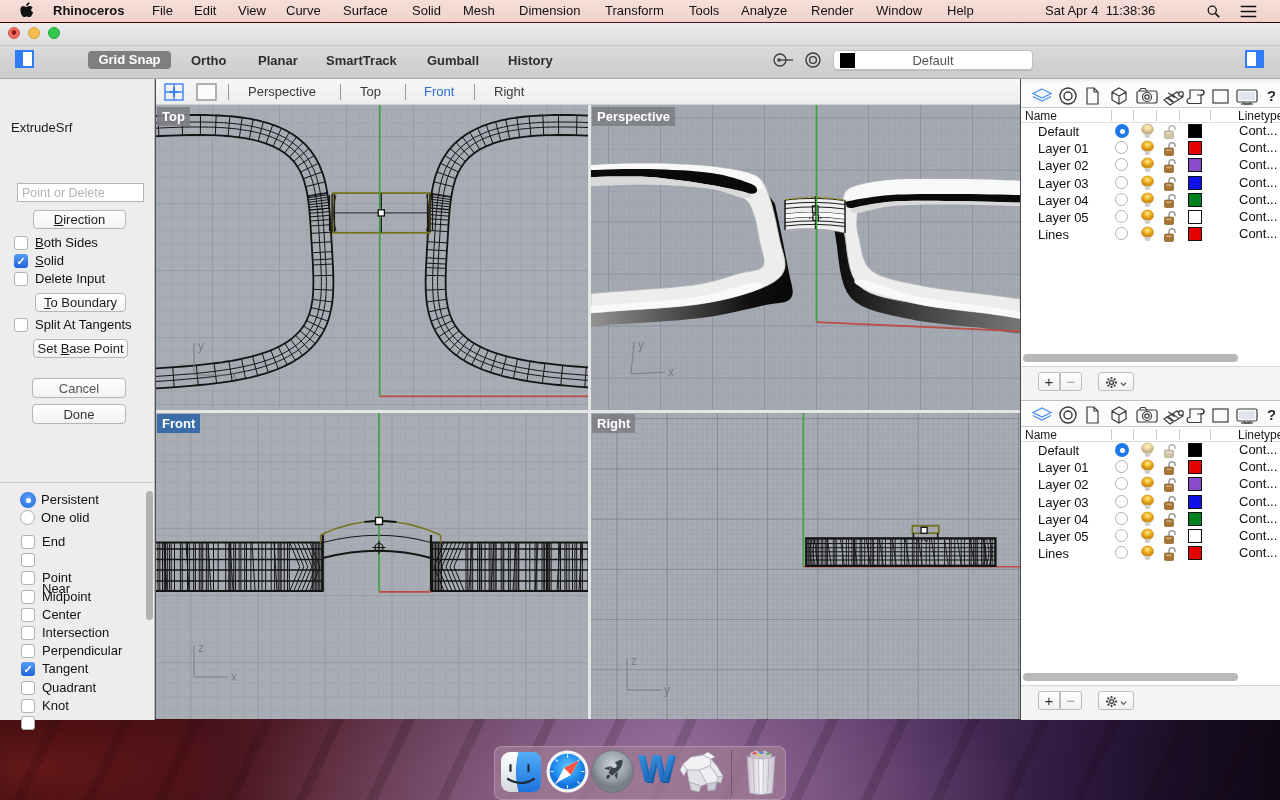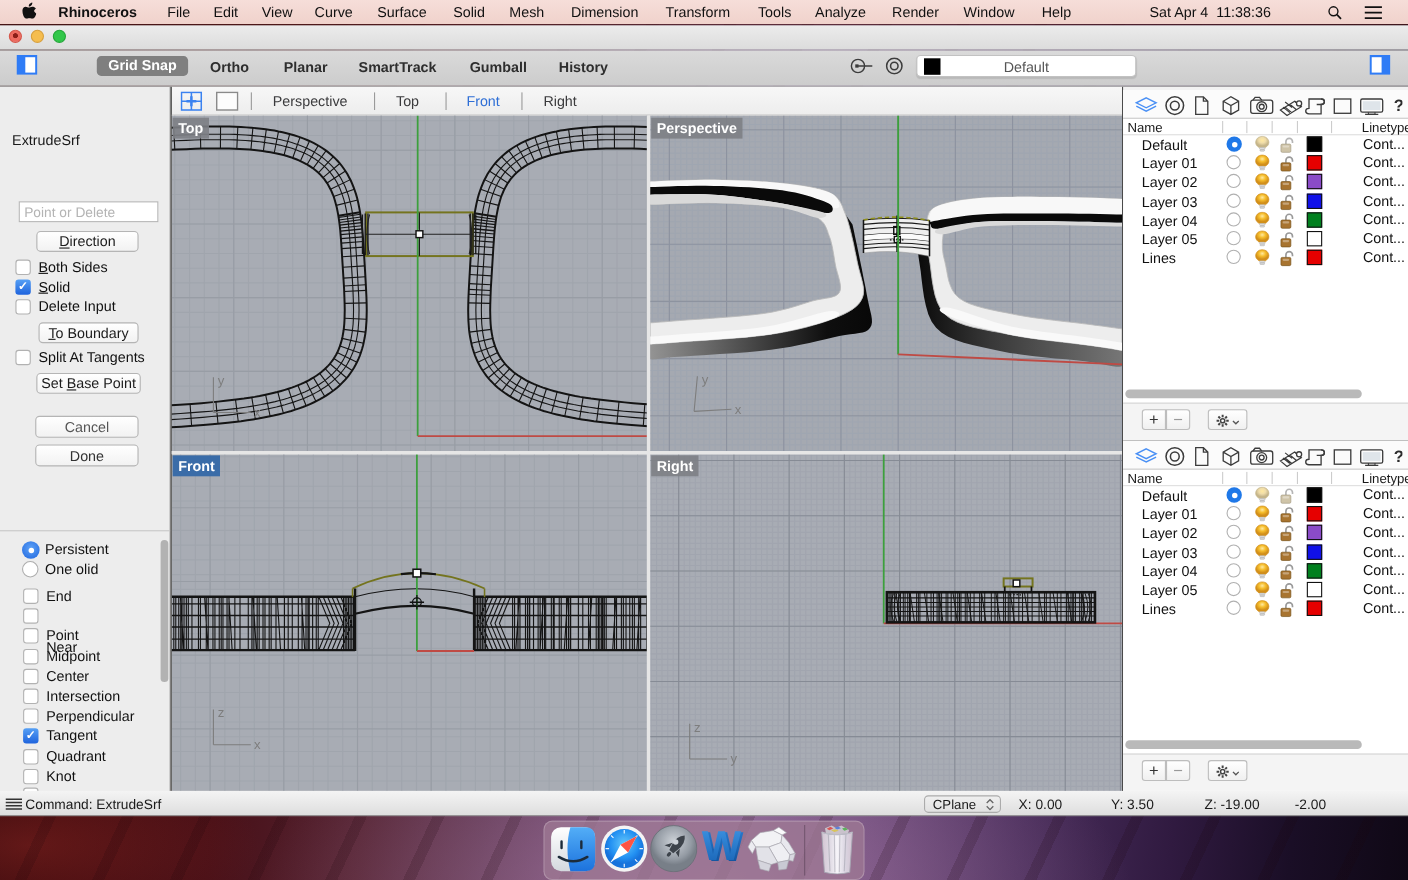--- a/index.html
+++ b/index.html
@@ -759,33 +759,20 @@
               <path d="M8 1.2 V4 M8 12 V14.8" transform="rotate(45 8 8)"></path>
               <path d="M8 1.2 V4 M8 12 V14.8" transform="rotate(90 8 8)"></path>
               <path d="M8 1.2 V4 M8 12 V14.8" transform="rotate(135 8 8)"></path>
             </g>
             <circle cx="8" cy="8" r="1.5" fill="#fff"></circle>
           </g>
         </svg><svg width="7" height="6" viewBox="0 0 8 6" style="margin-left:2px;margin-bottom:2px">
           <path d="M1 1.5 L4 4.5 L7 1.5" fill="none" stroke="#555" stroke-width="1.4"></path>
         </svg></div>
 </div>
-<div id="statusbar" class="abs">
-<svg style="position:absolute;left:5px;top:6px" width="15" height="12" viewBox="0 0 15 12">
-        <path d="M0 1.5 H15 M0 4.5 H15 M0 7.5 H15 M0 10.5 H15" stroke="#333" stroke-width="1.4"></path>
-      </svg>
-<span style="position:absolute;left:23px;top:5px">Command: ExtrudeSrf</span>
-<span style="position:absolute;left:840px;top:4px;width:70px;height:16px;border:1px solid #ababab;border-radius:4px;font-size:12px;text-align:left;padding-left:7px;line-height:15px">CPlane<svg style="position:absolute;right:5px;top:2px" width="8" height="11" viewBox="0 0 8 11">
-          <path d="M1 4 L4 1 L7 4 M1 7 L4 10 L7 7" fill="none" stroke="#666" stroke-width="1.2"></path>
-        </svg></span>
-<span style="position:absolute;left:926px;top:5px">X: 0.00</span>
-<span style="position:absolute;left:1010px;top:5px">Y: 3.50</span>
-<span style="position:absolute;left:1095px;top:5px">Z: -19.00</span>
-<span style="position:absolute;left:1177px;top:5px">-2.00</span>
-</div>
 <div id="dock" class="abs"></div>
 <span class="abs" style="left:500px;top:751px"><svg width="42" height="42" viewBox="0 0 42 42">
         <defs>
 <linearGradient id="fnl" x1="0" y1="0" x2="0" y2="1">
             <stop offset="0" stop-color="#ffffff"></stop>
             <stop offset="1" stop-color="#d4d8de"></stop>
           </linearGradient>
 <linearGradient id="fnr" x1="0" y1="0" x2="0" y2="1">
             <stop offset="0" stop-color="#53aef7"></stop>
             <stop offset="1" stop-color="#1c72dd"></stop>

